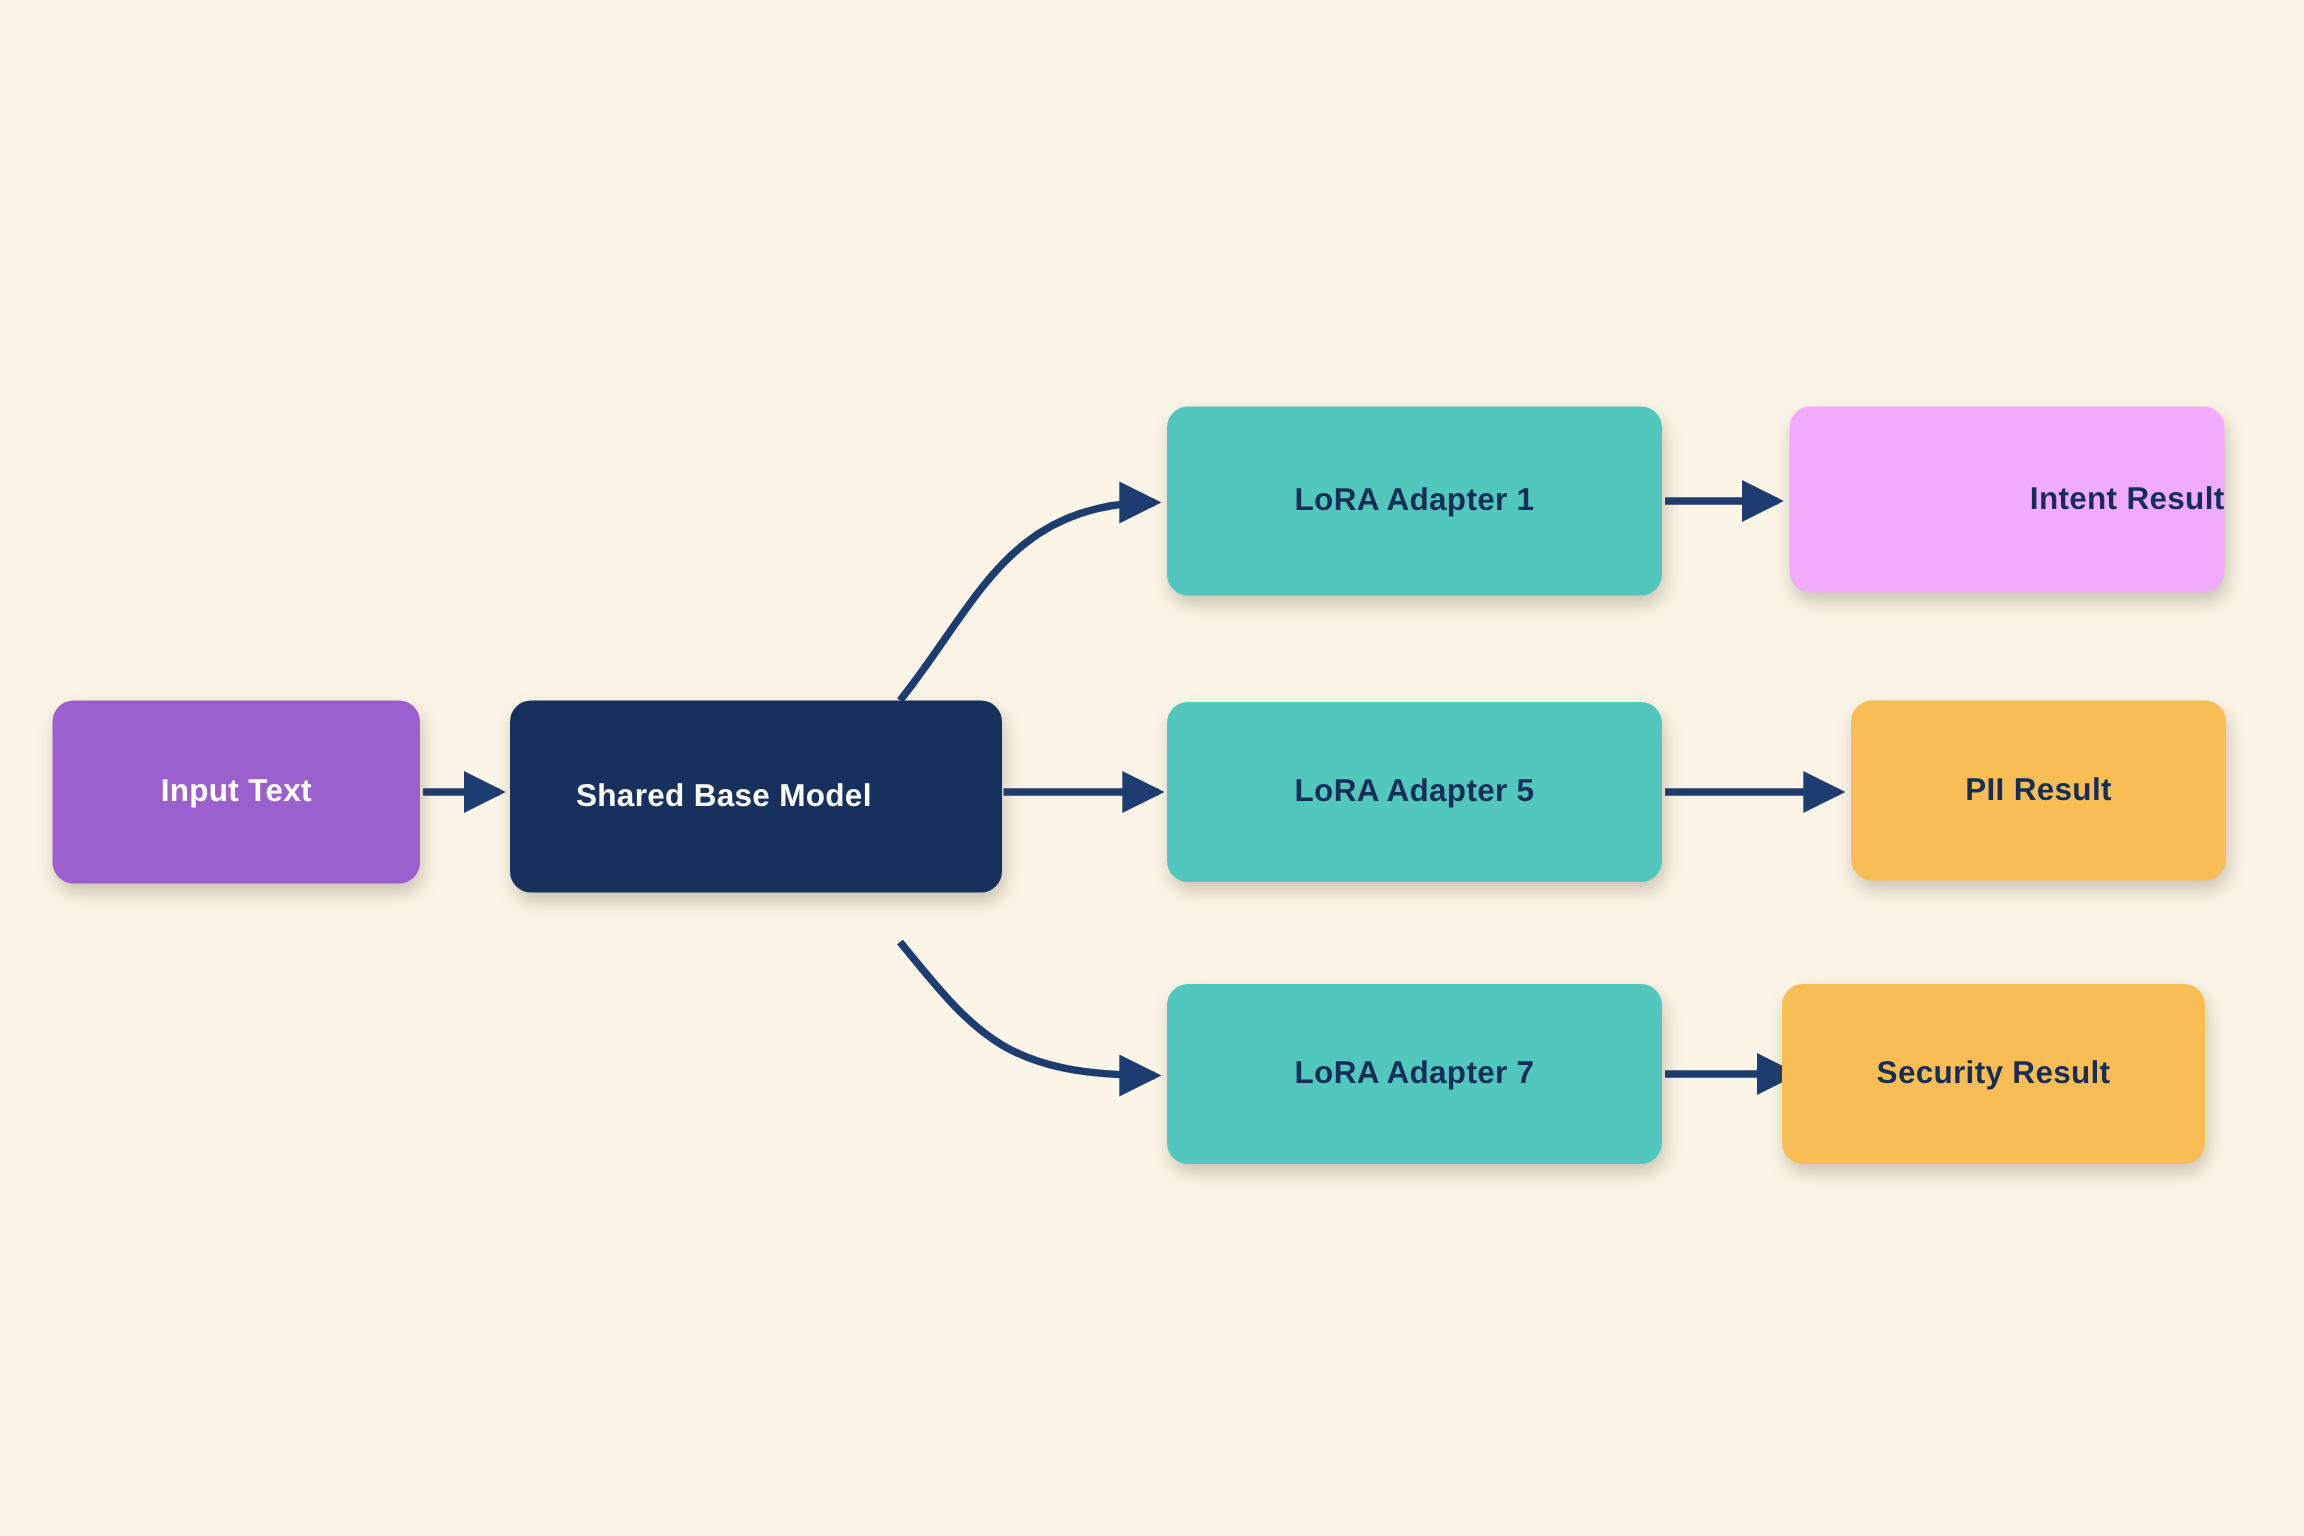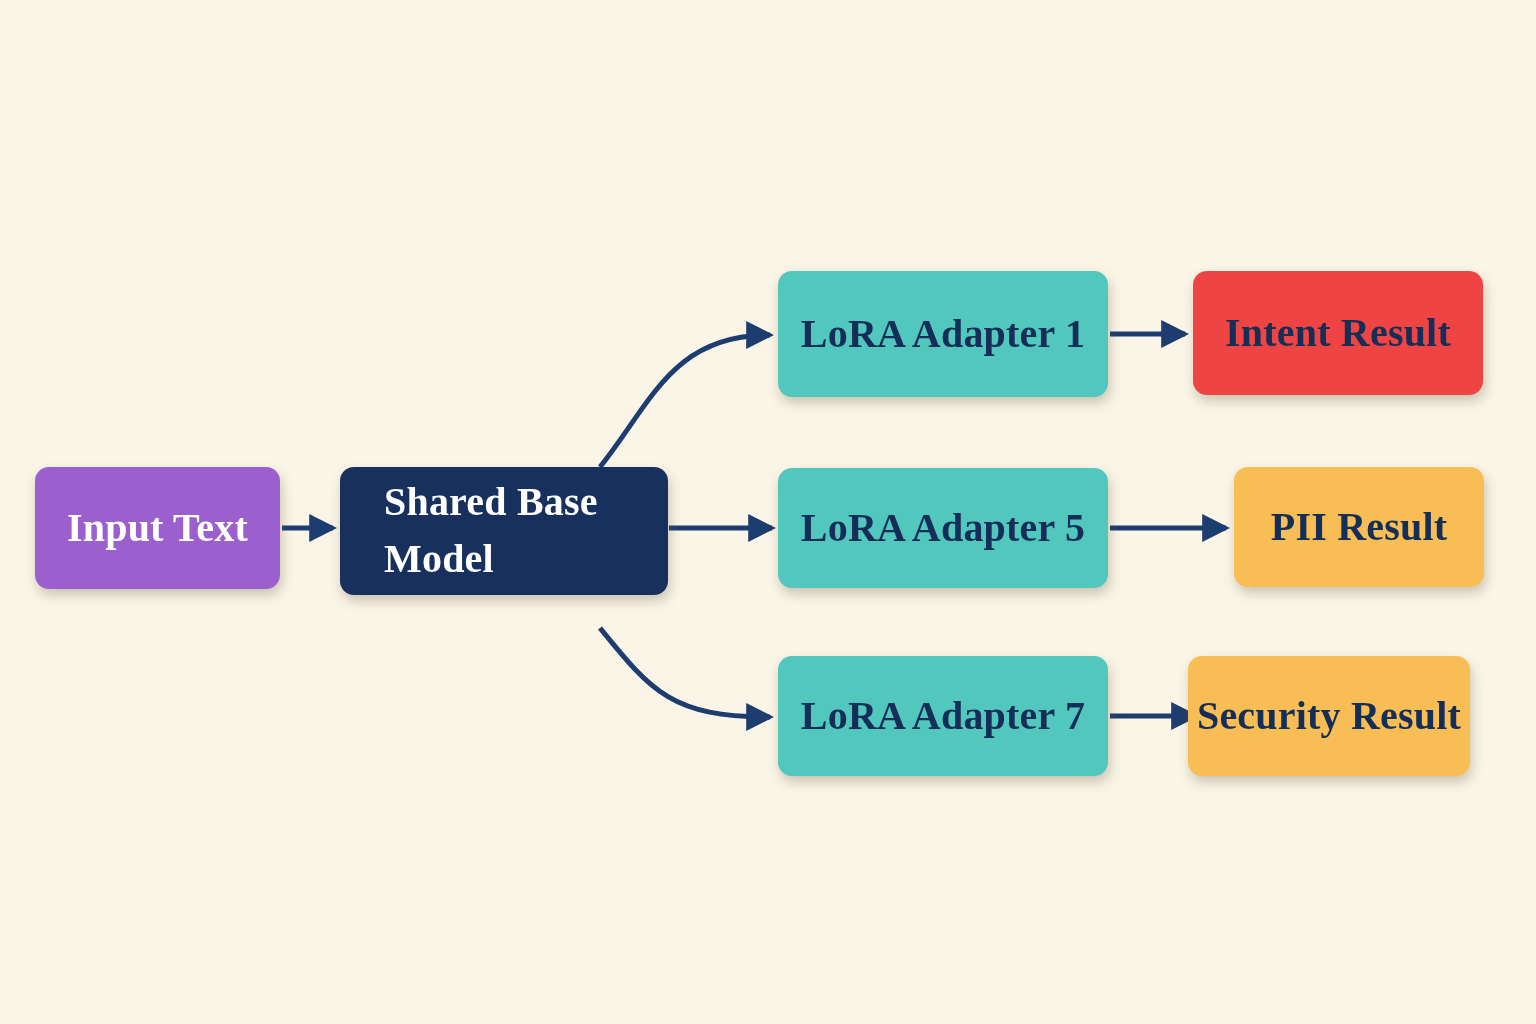--- a/index.html
+++ b/index.html
@@ -30,26 +30,25 @@
     stroke-linecap: butt;
   }
   .node {
     position: absolute;
     box-sizing: border-box;
     border-radius: 14px;
     display: flex;
     align-items: center;
     justify-content: center;
     font-weight: 700;
-    font-size: 40px;
+    font-size: 21px;
     line-height: 1.42;
     letter-spacing: 0.2px;
     text-align: center;
     box-shadow: 2px 6px 12px rgba(100, 84, 52, 0.30);
-    font-family: Liberation Serif, serif;
   }
   .node .label { display: inline-block; }
   
   .n-input     { left: 35px;   top: 467px; width: 245px; height: 122px; }
   .n-shared    { left: 340px;  top: 467px; width: 328px; height: 128px;
                  justify-content: flex-start; text-align: left; padding: 0 60px 0 44px; }
   .n-adapter1  { left: 778px;  top: 271px; width: 330px; height: 126px; }
   .n-adapter2  { left: 778px;  top: 468px; width: 330px; height: 120px; }
   .n-adapter3  { left: 778px;  top: 656px; width: 330px; height: 120px; }
   .n-intent    { left: 1193px; top: 271px; width: 290px; height: 124px; }
@@ -89,21 +88,21 @@
   </div>
 
   <div class="node n-adapter2" style="background: rgb(82, 199, 190); color: rgb(21, 46, 87);">
     <span class="label">LoRA Adapter 5</span>
   </div>
 
   <div class="node n-adapter3" style="background: rgb(82, 199, 190); color: rgb(21, 46, 87);">
     <span class="label">LoRA Adapter 7</span>
   </div>
 
-  <div class="node n-intent" style="background: #ef4444; color: rgb(21, 46, 87);">
+  <div class="node n-intent" style="background: #f0abfc; color: rgb(21, 46, 87); justify-content: flex-end;">
     <span class="label">Intent Result</span>
   </div>
 
   <div class="node n-pii" style="background: rgb(248, 190, 85); color: rgb(21, 46, 87);">
     <span class="label">PII Result</span>
   </div>
 
   <div class="node n-security" style="background: rgb(248, 190, 85); color: rgb(21, 46, 87);">
     <span class="label">Security Result</span>
   </div>

